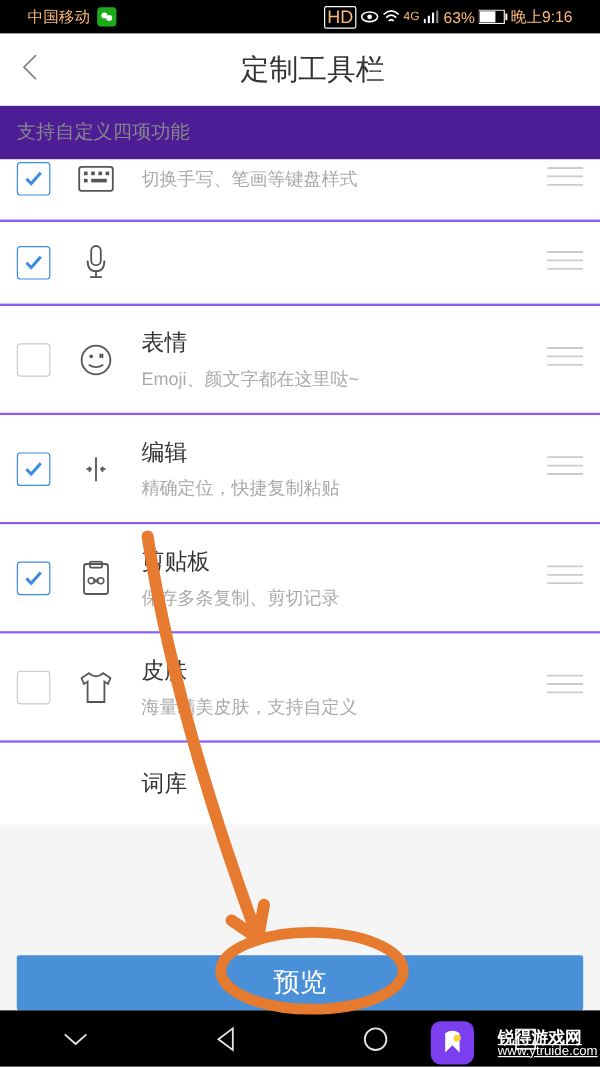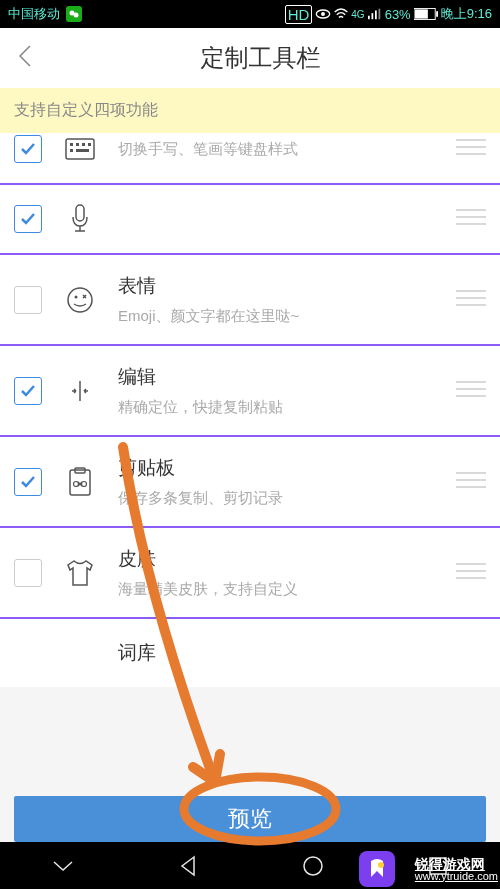--- a/index.html
+++ b/index.html
@@ -7,42 +7,42 @@
       width: 500px;
       height: 889px;
       font-family: -apple-system, "Helvetica Neue", Arial, sans-serif;
       background: #f5f5f5;
       position: relative;
       overflow: hidden;
     }
     .status-bar {
       height: 28px;
       background: #000;
-      color: #5eead4;
+      color: #fdba74;
       display: flex;
       align-items: center;
       justify-content: space-between;
-      padding: 0 8px;
+      padding: 0 23px;
       font-size: 13px;
     }
     .status-left { display: flex; align-items: center; gap: 6px; }
     .status-right { display: flex; align-items: center; gap: 3px; }
     .wechat-icon { width: 16px; height: 16px; background: #1aad19; border-radius: 3px; display: flex; align-items: center; justify-content: center; font-size: 10px; }
     .header {
       height: 60px;
       background: #fff;
       display: flex;
       align-items: center;
       position: relative;
       padding-left: 21px;
     }
     .back { position: absolute; left: 16px; }
     .title { flex: 1; text-align: center; font-size: 24px; color: #333; font-weight: 400; }
     .banner {
-      background: #fef9c3;
+      background: #4c1d95;
       padding: 12px 14px;
       font-size: 16px;
       color: #888;
     }
     .list { background: #fff; }
     .item {
       display: flex;
       align-items: center;
       padding: 18px 14px;
       border-bottom: 2px solid #8b5cf6;

